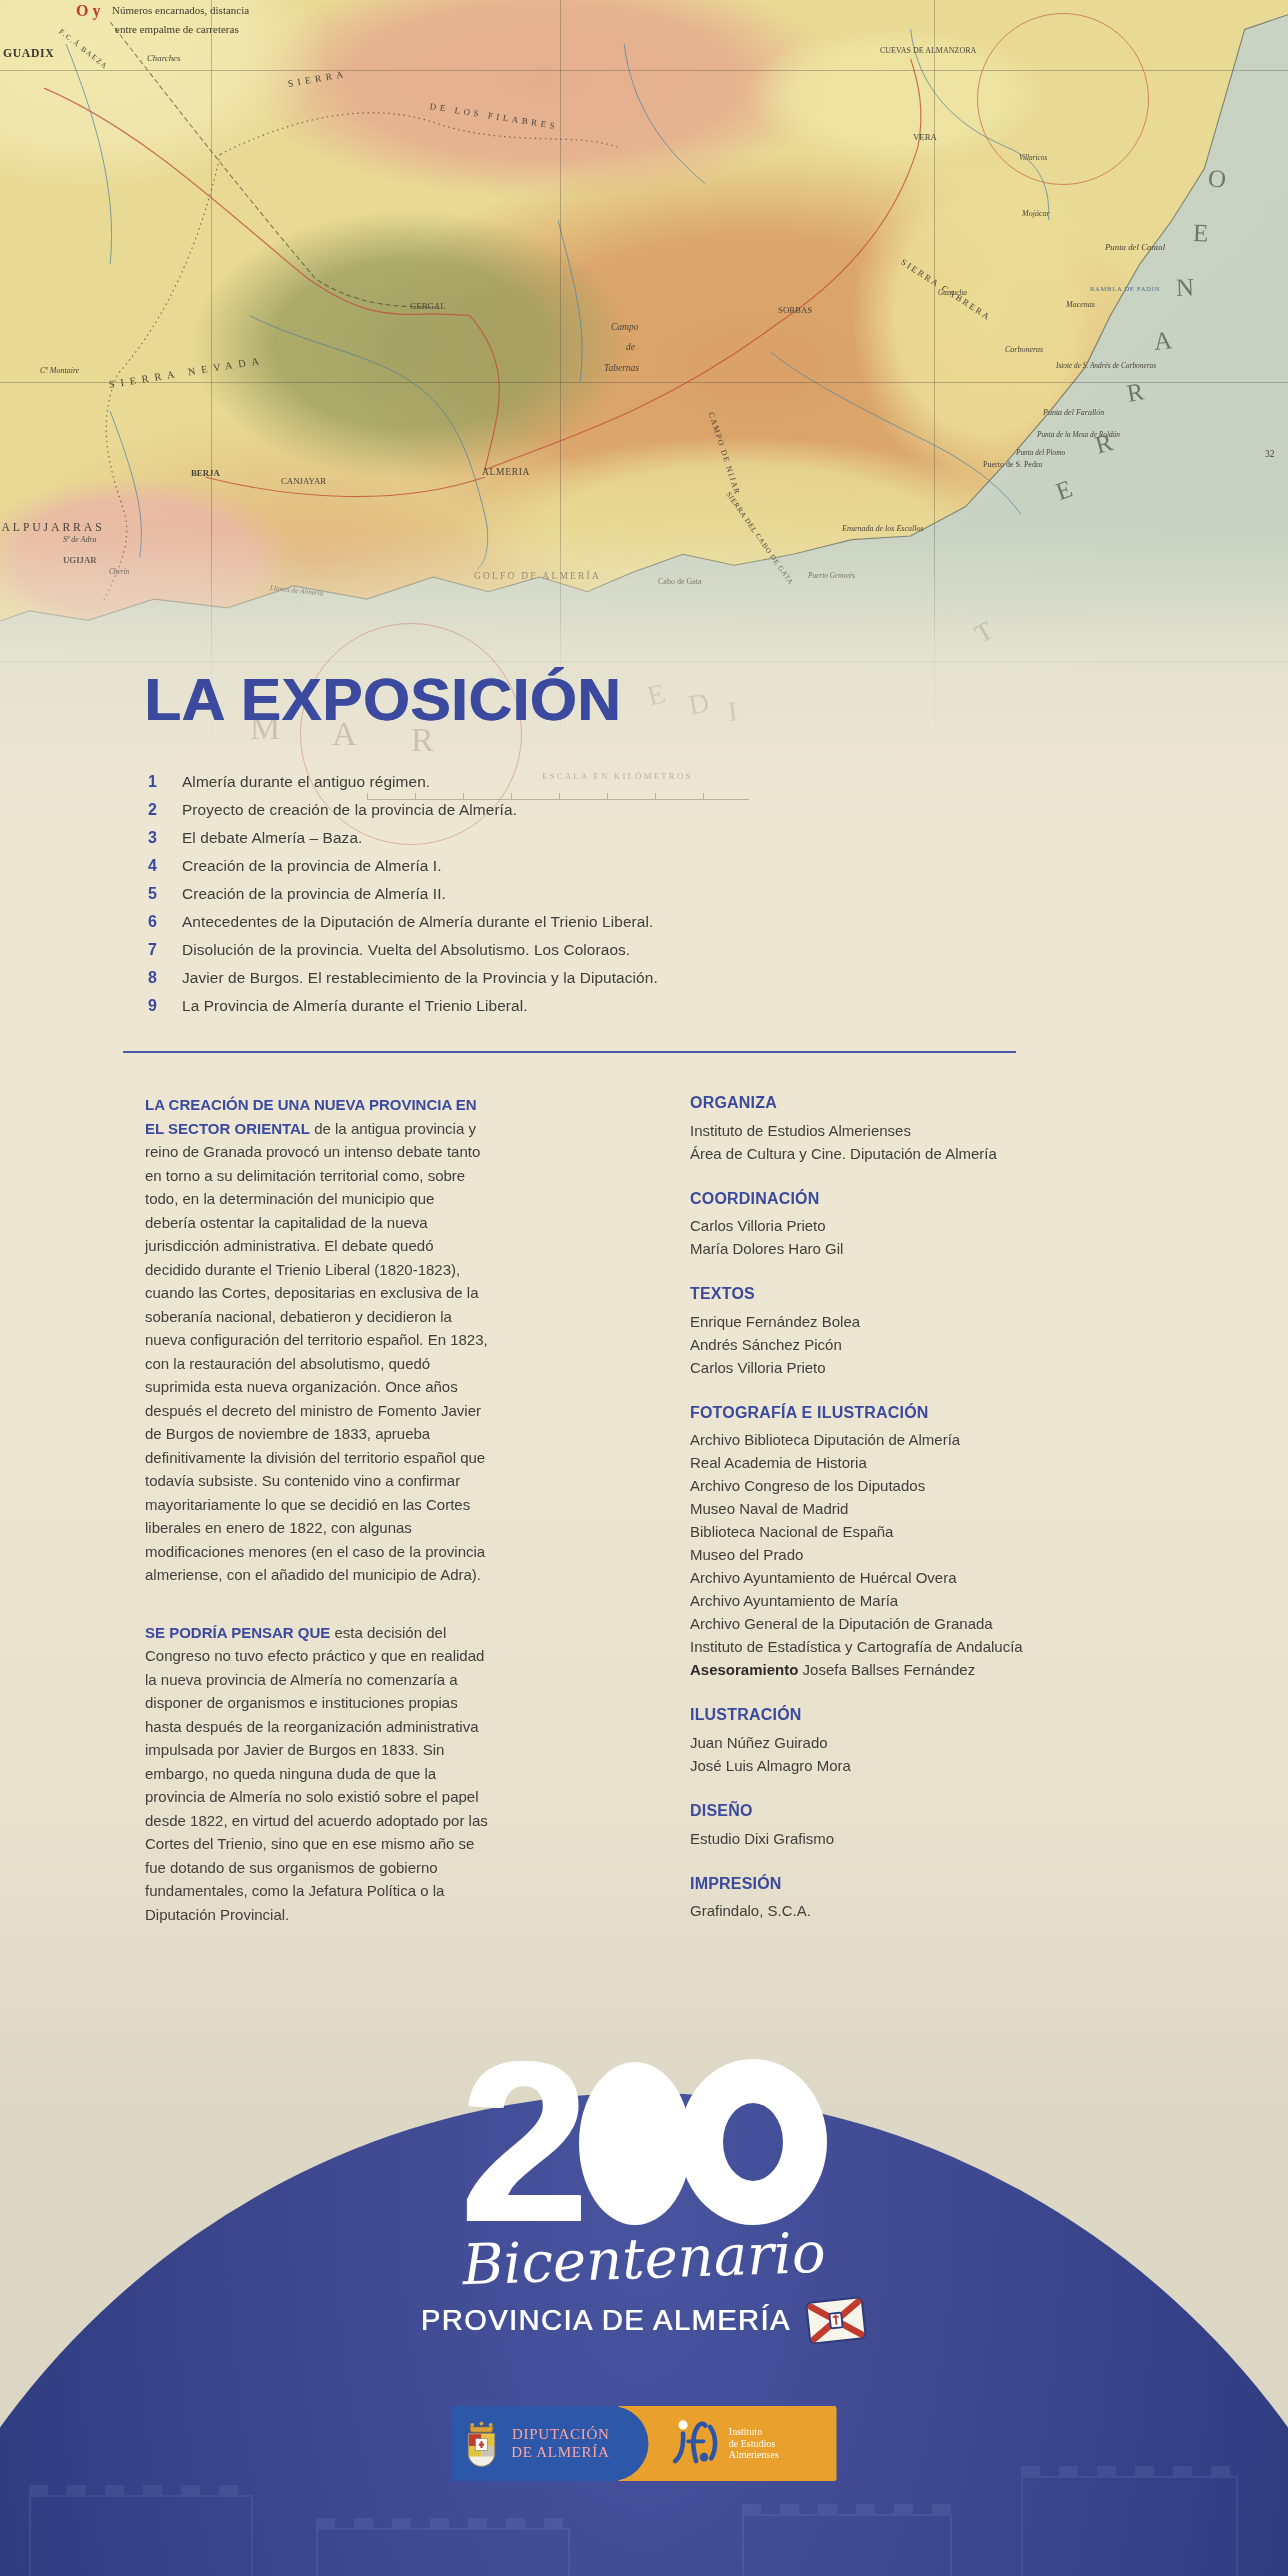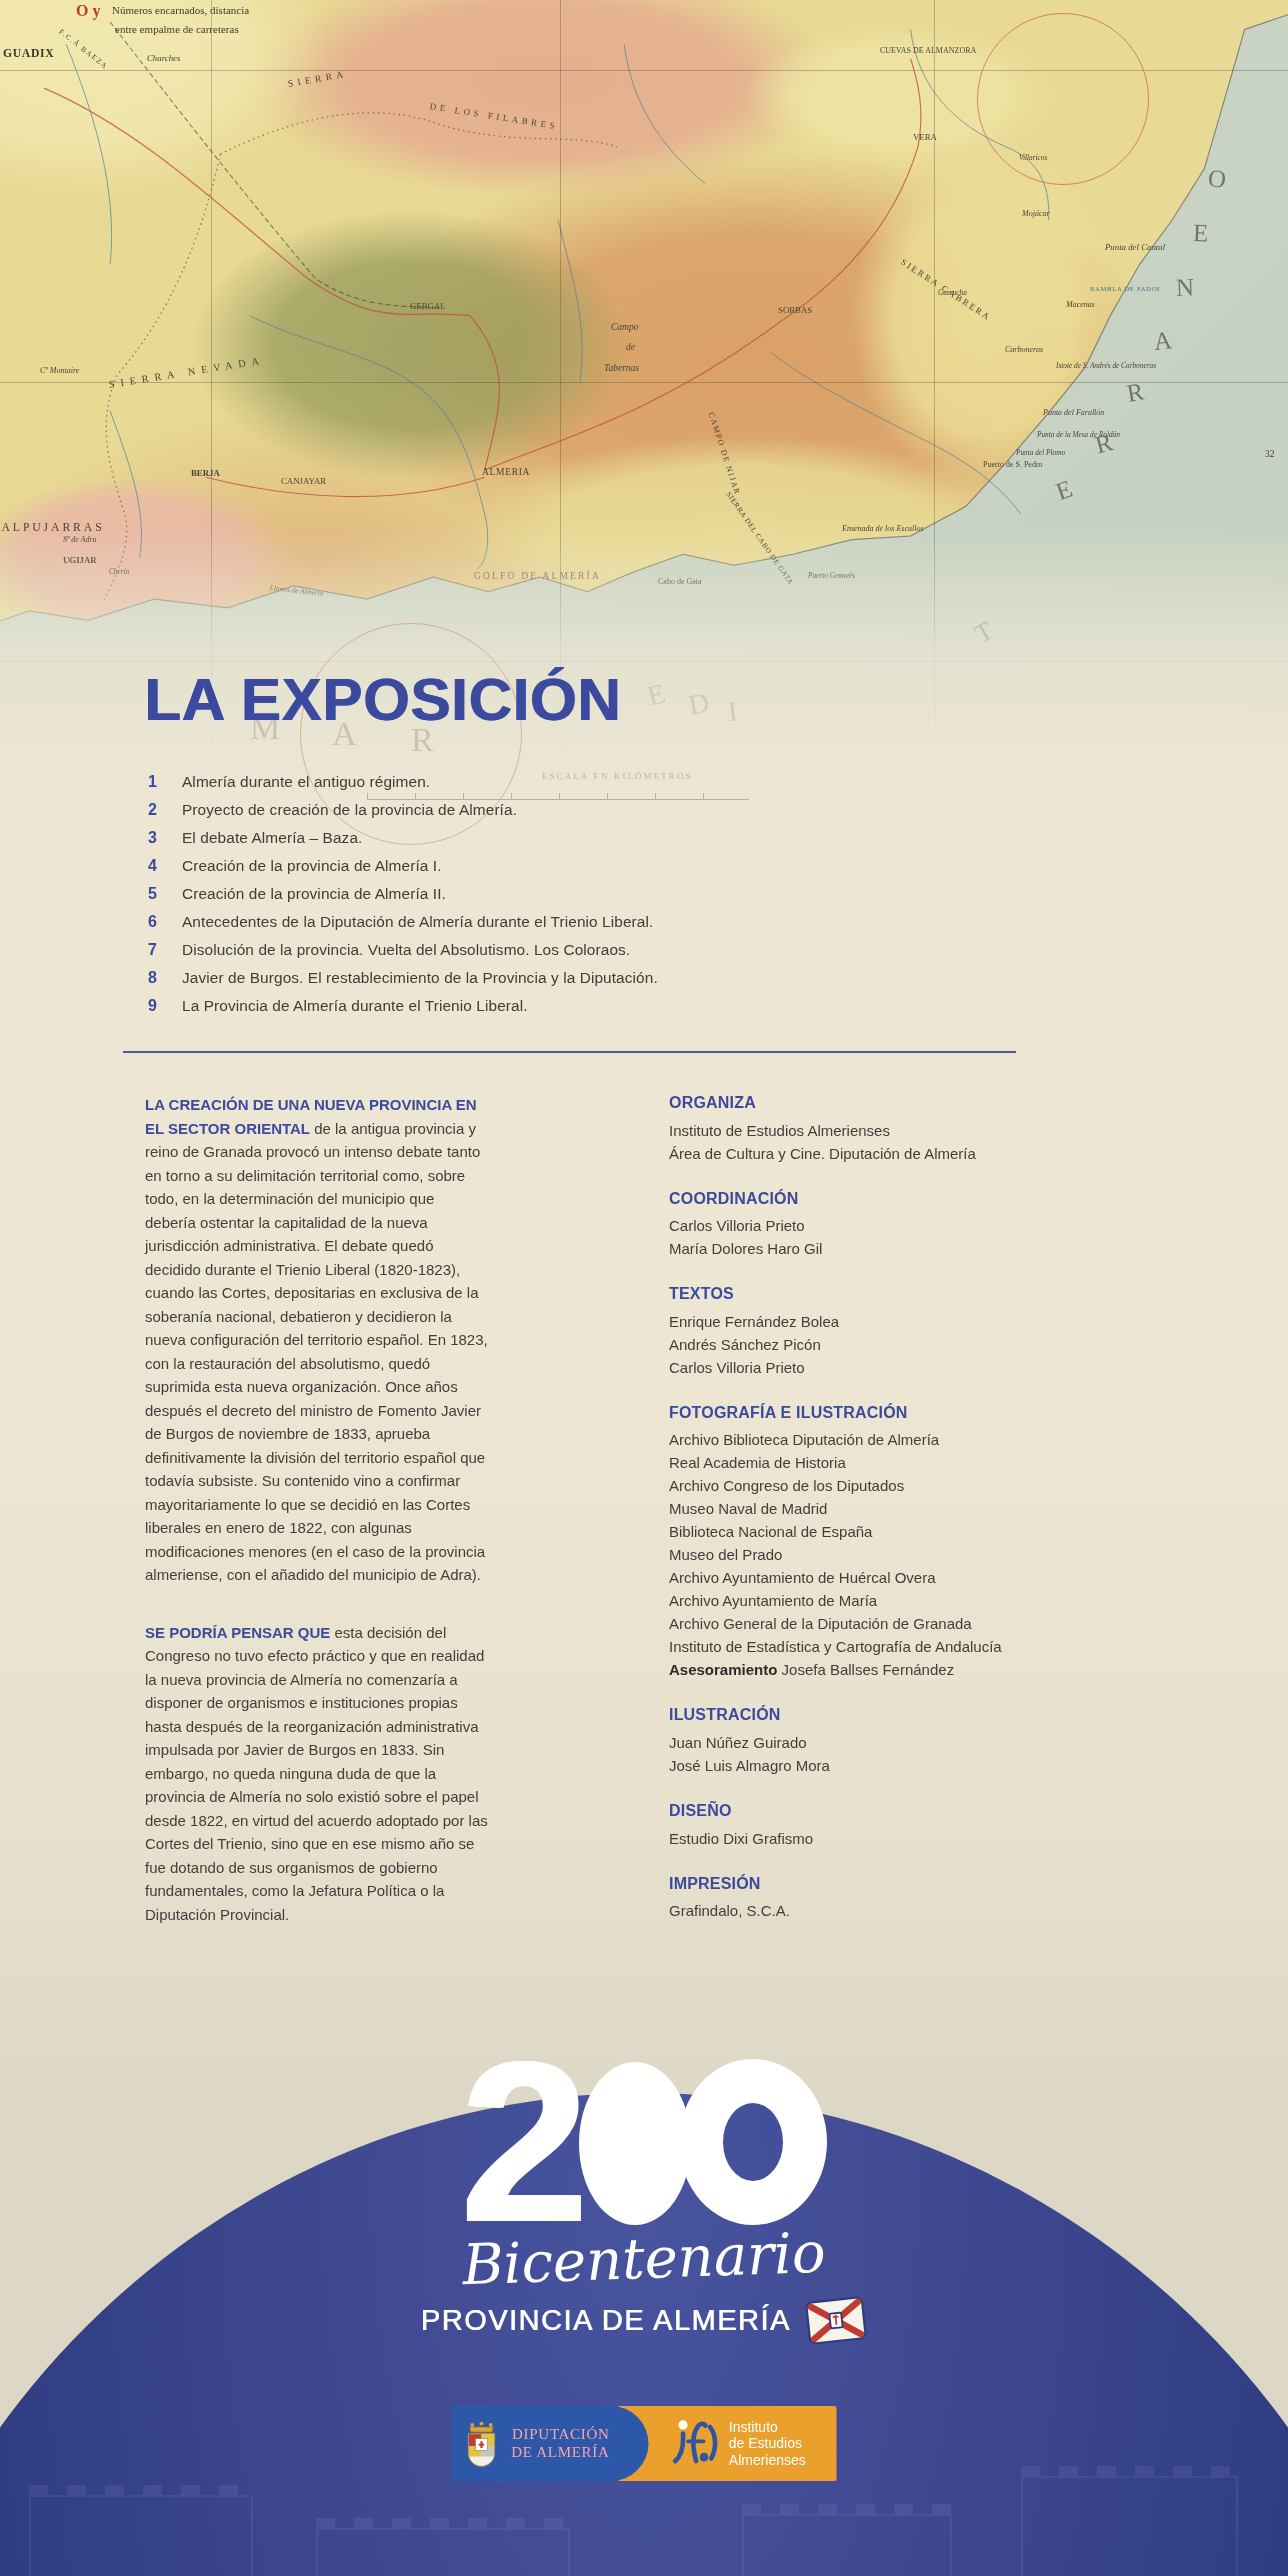--- a/index.html
+++ b/index.html
@@ -41,21 +41,21 @@
   .title{position:absolute;left:144px;top:665px;margin:0;font-size:60px;font-weight:bold;color:#3b4a9e;
     letter-spacing:0.7px;text-shadow:1.1px 0 0 currentColor;}
   .elist{position:absolute;left:148px;top:768px;}
   .li{display:flex;align-items:center;height:28px;}
   .li .num{width:34px;color:#3b4a9e;font-weight:bold;font-size:16px;}
   .li .txt{font-size:15.4px;color:#3e3d38;white-space:nowrap;letter-spacing:0.1px;}
   .divider{position:absolute;left:123px;top:1051px;width:893px;height:1.5px;background:#4d58a3;}
   .col-left{position:absolute;left:145px;top:1093px;width:351px;font-size:15px;line-height:23.5px;color:#403f3a;}
   .col-left p{margin:0 8px 34px 0;}
   .col-left .lead{font-weight:bold;color:#3b4a9e;}
-  .credits{position:absolute;left:669px;top:1094px;width:411px;}
+  .credits{position:absolute;left:690px;top:1094px;width:411px;}
   .credit-sec{margin-bottom:25px;}
   .credit-h{color:#3b4a9e;font-weight:bold;font-size:16px;letter-spacing:0.2px;margin-bottom:6.6px;}
   .credit-line{font-size:15px;line-height:23px;color:#403f3a;}
   .credit-line b{color:#2d2c28;}
   
   .dome{position:absolute;left:-164px;top:2093px;width:1616px;height:1689px;border-radius:50%;
     background:radial-gradient(ellipse at 50% 6%, #49549f 0%, #3d4890 30%, #313d81 58%, #293471 100%);}
   .castle{position:absolute;border:2.2px solid rgba(150,162,215,.13);}
   .castle::before{content:"";position:absolute;left:-2.2px;right:-2.2px;top:-11.7px;height:9.5px;
     background:repeating-linear-gradient(90deg,rgba(150,162,215,.13) 0 19px,transparent 19px 38px);}
@@ -67,21 +67,21 @@
     font-family:"DejaVu Serif","Liberation Serif",serif;font-style:italic;font-size:56px;color:#fff;transform:rotate(-2deg);}
   .provrow{position:absolute;left:0;width:100%;top:2297px;display:flex;justify-content:center;align-items:center;gap:14.7px;}
   .provtext{font-size:29px;font-weight:normal;color:#fff;letter-spacing:1.5px;text-shadow:0.7px 0 0 #fff;}
   .flag{transform:rotate(-6deg);}
   .logobar{position:absolute;left:50%;top:2406px;transform:translateX(-50%);width:385px;height:75px;}
   .logo-iea{position:absolute;left:167px;right:0;top:0;bottom:0;background:#e9a02c;border-radius:0 2.2px 2.2px 0;
     display:flex;align-items:center;gap:10.3px;padding-left:54px;box-sizing:border-box;}
   .logo-dip{position:absolute;left:0;top:0;bottom:0;width:197px;background:#2d57a8;border-radius:2.2px 40px 40px 2.2px;
     display:flex;align-items:center;gap:9.5px;padding-left:10.3px;box-sizing:border-box;z-index:2;}
   .diplines{color:#fca5a5;font-family:"Liberation Serif",serif;font-size:15px;line-height:1.16;letter-spacing:0.7px;white-space:nowrap;text-align:right;}
-  .iealines{color:#fff;font-family:Liberation Sans, sans-serif;font-size:14px;line-height:1.18;white-space:nowrap;}
+  .iealines{color:#fff;font-family:Liberation Serif, serif;font-size:10px;line-height:1.18;white-space:nowrap;}
 </style>
 </head>
 <body>
 
 <div class="page">
 
   <div class="map">
     <div class="map-base"></div>
     <div class="sea"></div>
     <svg class="doodles" viewBox="0 0 1754 1200" preserveAspectRatio="none">

